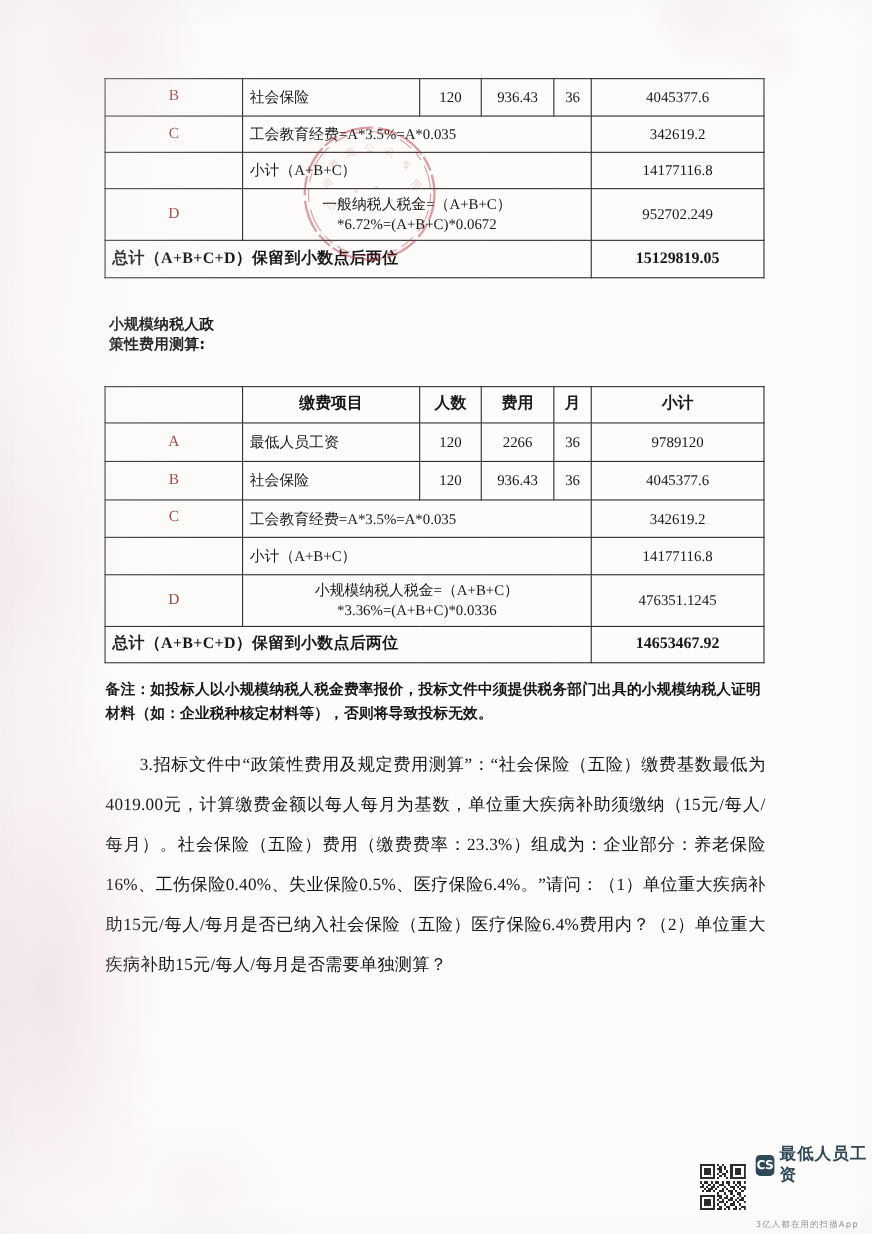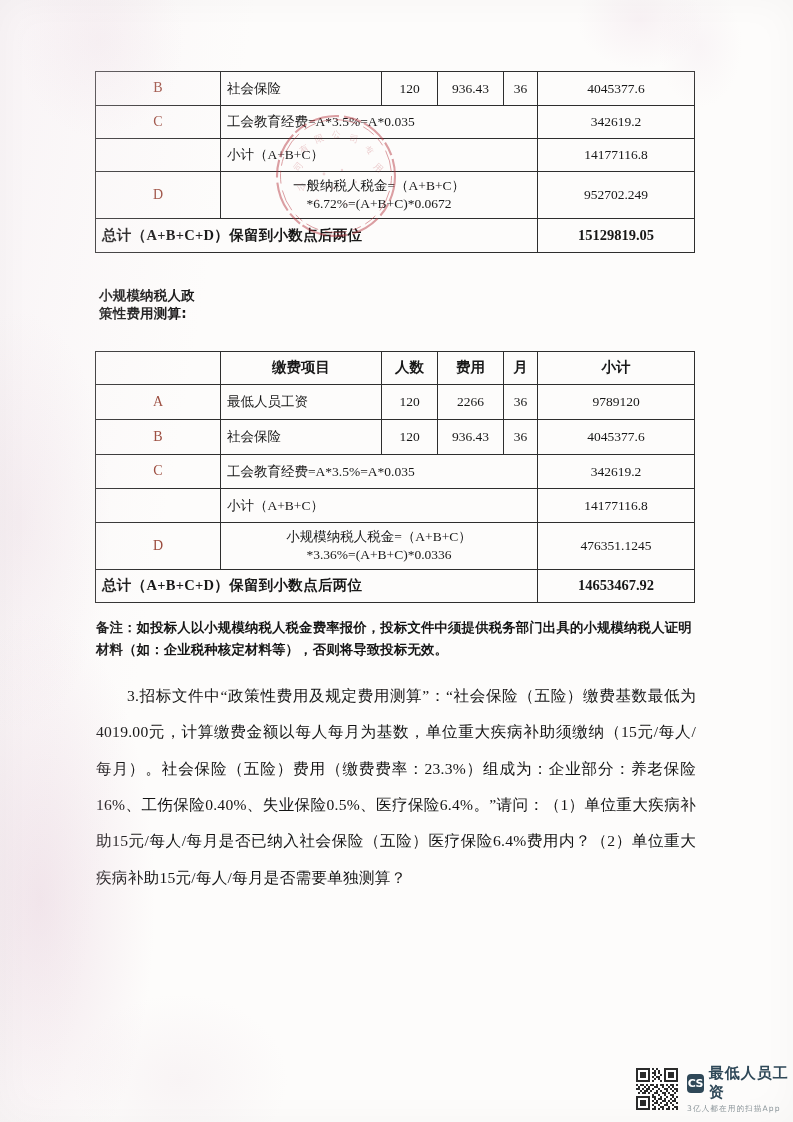--- a/index.html
+++ b/index.html
@@ -140,21 +140,21 @@
     text-align: justify;
     text-indent: 31px;
     letter-spacing: .25px;
     z-index: 2;
   }
 
   
   #watermark {
     position: absolute;
     left: 636px;
-    top: 1064px;
+    top: 1040px;
     display: flex;
     align-items: center;
     gap: 9px;
     z-index: 6;
   }
   #wm-qr {
     width: 42px;
     height: 42px;
     flex: none;
   }
@@ -179,20 +179,21 @@
     font-size: 15px;
     font-weight: bold;
     color: #2f4858;
     letter-spacing: 1px;
   }
   #wm-sub {
     font-family: "DejaVu Sans", "Liberation Sans", sans-serif;
     font-size: 7.6px;
     color: #8a9499;
     letter-spacing: 1.1px;
+    margin-top: 28px;
   }
 </style>
 </head>
 <body>
 
 <table class="doc-table" id="table-top">
   <colgroup>
     <col style="width:125px">
     <col style="width:161px">
     <col style="width:56px">

